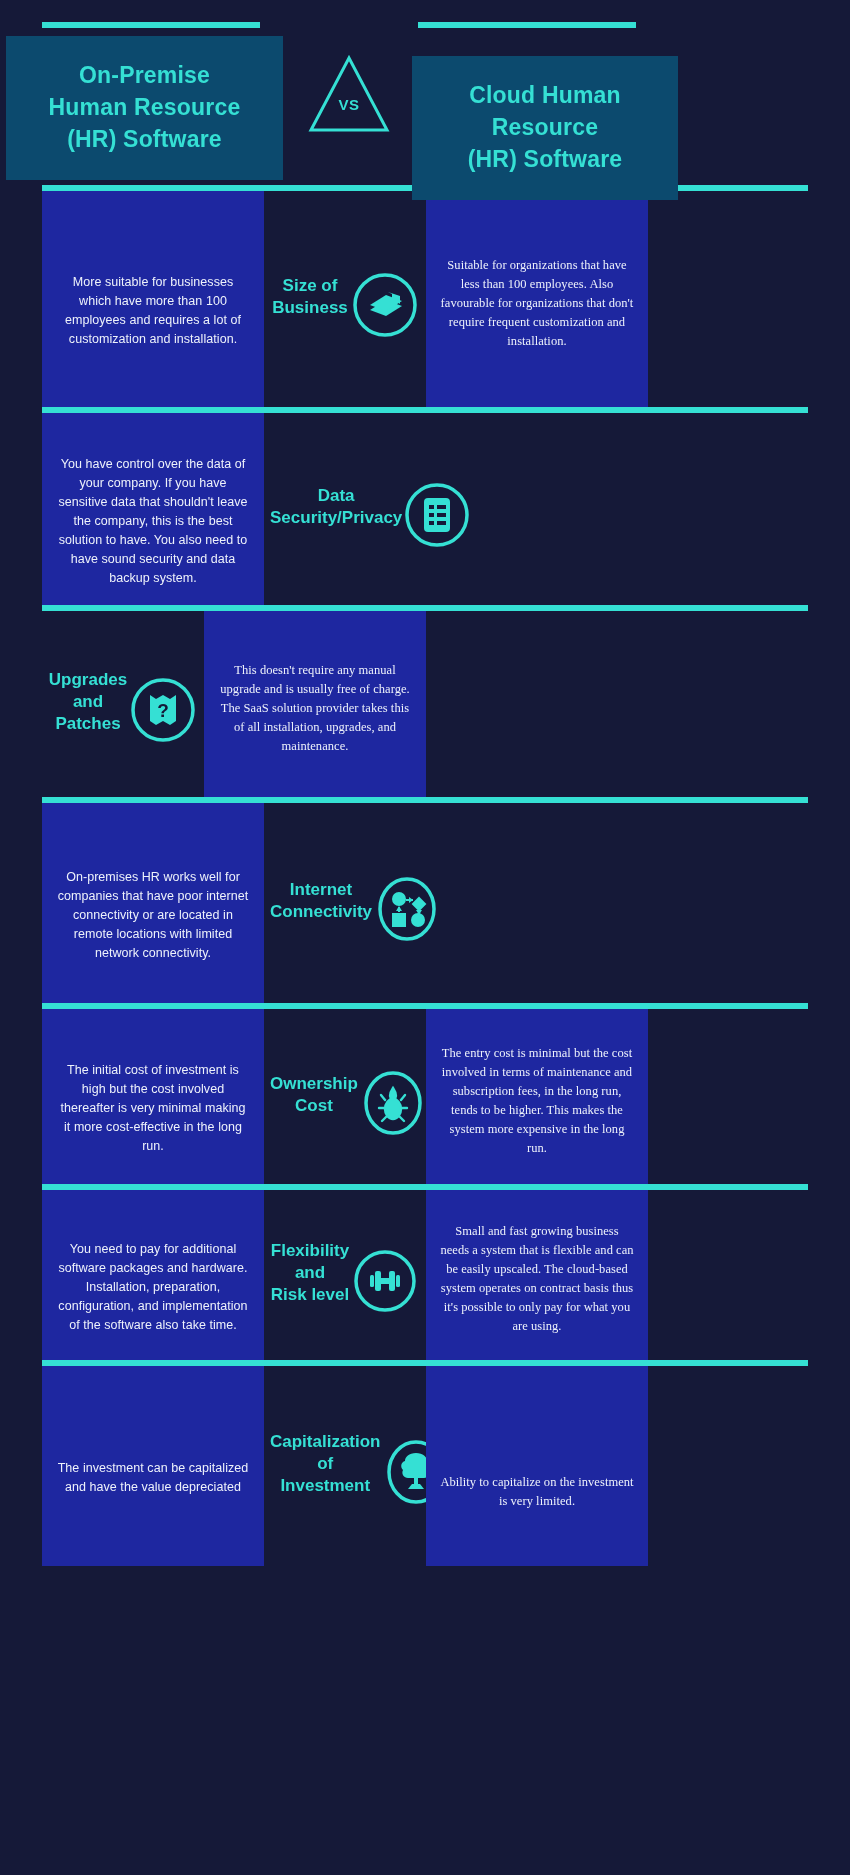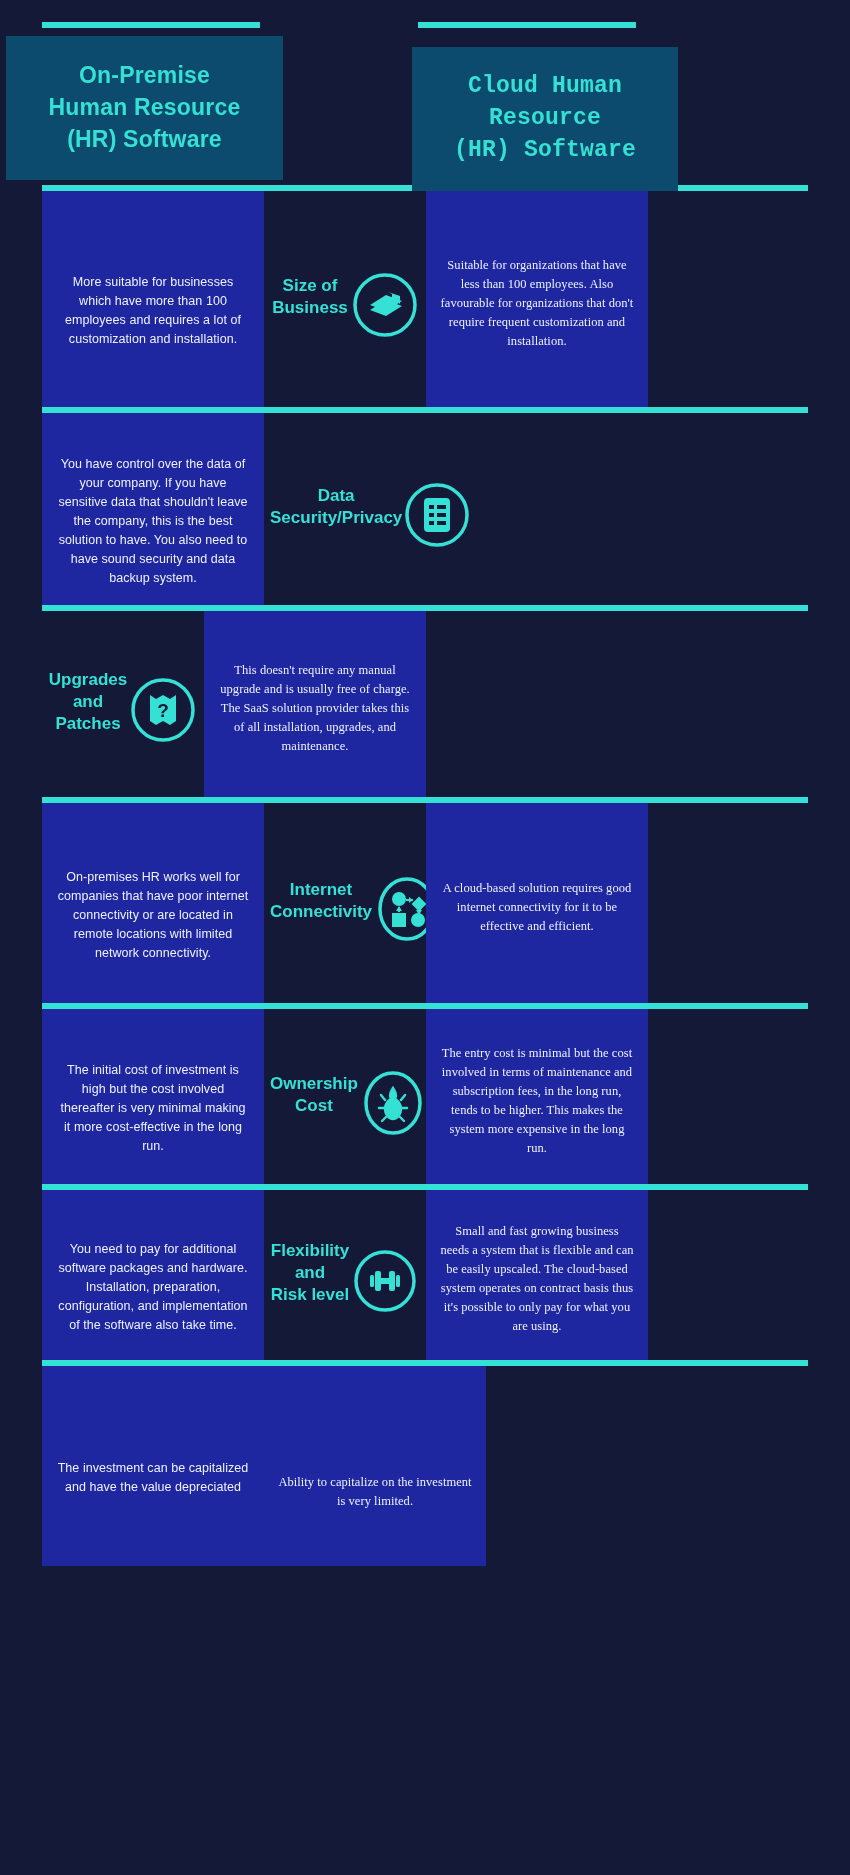--- a/index.html
+++ b/index.html
@@ -49,24 +49,23 @@
     text-align: center;
   }
   .hdr-card.left {
     left: 6px;
     top: 36px;
     width: 277px;
     height: 144px;
   }
   .hdr-card.right {
     left: 412px;
-    top: 47px;
+    top: 56px;
     width: 266px;
     height: 144px;
-    font-family: Liberation Mono, monospace;
   }
   .hdr-card h1 {
     color: #35e0d4;
     font-size: 23px;
     font-weight: bold;
     line-height: 1.38;
     letter-spacing: 0.2px;
     padding: 0 14px;
     white-space: pre-line;
   }
@@ -162,20 +161,26 @@
   <div class="header">
     <div class="rule-left"></div>
     <div class="rule-right"></div>
 
     <div class="hdr-card left">
       <h1>On-Premise
 Human Resource
 (HR) Software</h1>
     </div>
 
+    <div class="vs-wrap">
+      <svg width="88" height="85" viewBox="0 0 88 85">
+        <polygon points="44,6 82,78 6,78" fill="none" stroke="#35e0d4" stroke-width="3"></polygon>
+      </svg>
+      <div class="vs-label">VS</div>
+    </div>
 
     <div class="hdr-card right">
       <h1>Cloud Human
 Resource
 (HR) Software</h1>
     </div>
   </div>
 
   <div class="divider top"></div>
 
@@ -267,23 +272,20 @@
             <line x1="27" y1="38" x2="27" y2="33"></line>
             <line x1="47" y1="37" x2="47" y2="40"></line>
           </g>
           <g fill="#35e0d4">
             <polygon points="41,26 37,23 37,29"></polygon>
             <polygon points="27,32 24,37 30,37"></polygon>
             <polygon points="47,41 44,36 50,36"></polygon>
           </g>
         </svg>
       </div>
-    </div>
-    <div class="cell side right">
-      <p>A cloud-based solution requires good internet connectivity for it to be effective and efficient.</p>
     </div>
   </div>
 
   <div class="divider"></div>
 
   <div class="row" style="height:175px">
     <div class="cell side left">
       <p>The initial cost of investment is high but the cost involved thereafter  is very minimal making it more cost-effective in the long run.</p>
     </div>
     <div class="cell mid">
@@ -335,20 +337,34 @@
       <p>Small and fast growing business needs a system that is flexible and can  be easily upscaled. The cloud-based system operates on contract basis  thus it's possible to only pay for what you are using.</p>
     </div>
   </div>
 
   <div class="divider"></div>
 
   <div class="row" style="height:200px">
     <div class="cell side left" style="padding-top:40px">
       <p>The investment can be capitalized and have the value depreciated</p>
     </div>
+    <div class="cell mid">
+      <h2>Capitalization of
+Investment</h2>
+      <div class="icon-circle">
+        <svg viewBox="0 0 70 70" width="70" height="70">
+          <ellipse cx="35" cy="35" rx="27" ry="30" fill="none" stroke="#35e0d4" stroke-width="3.5"></ellipse>
+          <g fill="#35e0d4">
+            <path d="M35 16 C28 16 24 20 24 24 C20 25 19 30 22 33 C20 37 23 41 27 41 L43 41 C47 41 50 37 48 33 C51 30 50 25 46 24 C46 20 42 16 35 16 Z"></path>
+            <rect x="33" y="40" width="4" height="9"></rect>
+            <path d="M27 52 L43 52 L39 47 L31 47 Z"></path>
+          </g>
+        </svg>
+      </div>
+    </div>
     <div class="cell side right" style="padding-top:67px">
       <p>Ability to capitalize on the investment is very limited.</p>
     </div>
   </div>
 
   <div class="spacer-bottom"></div>
 
 </div>
 
 </body></html>

